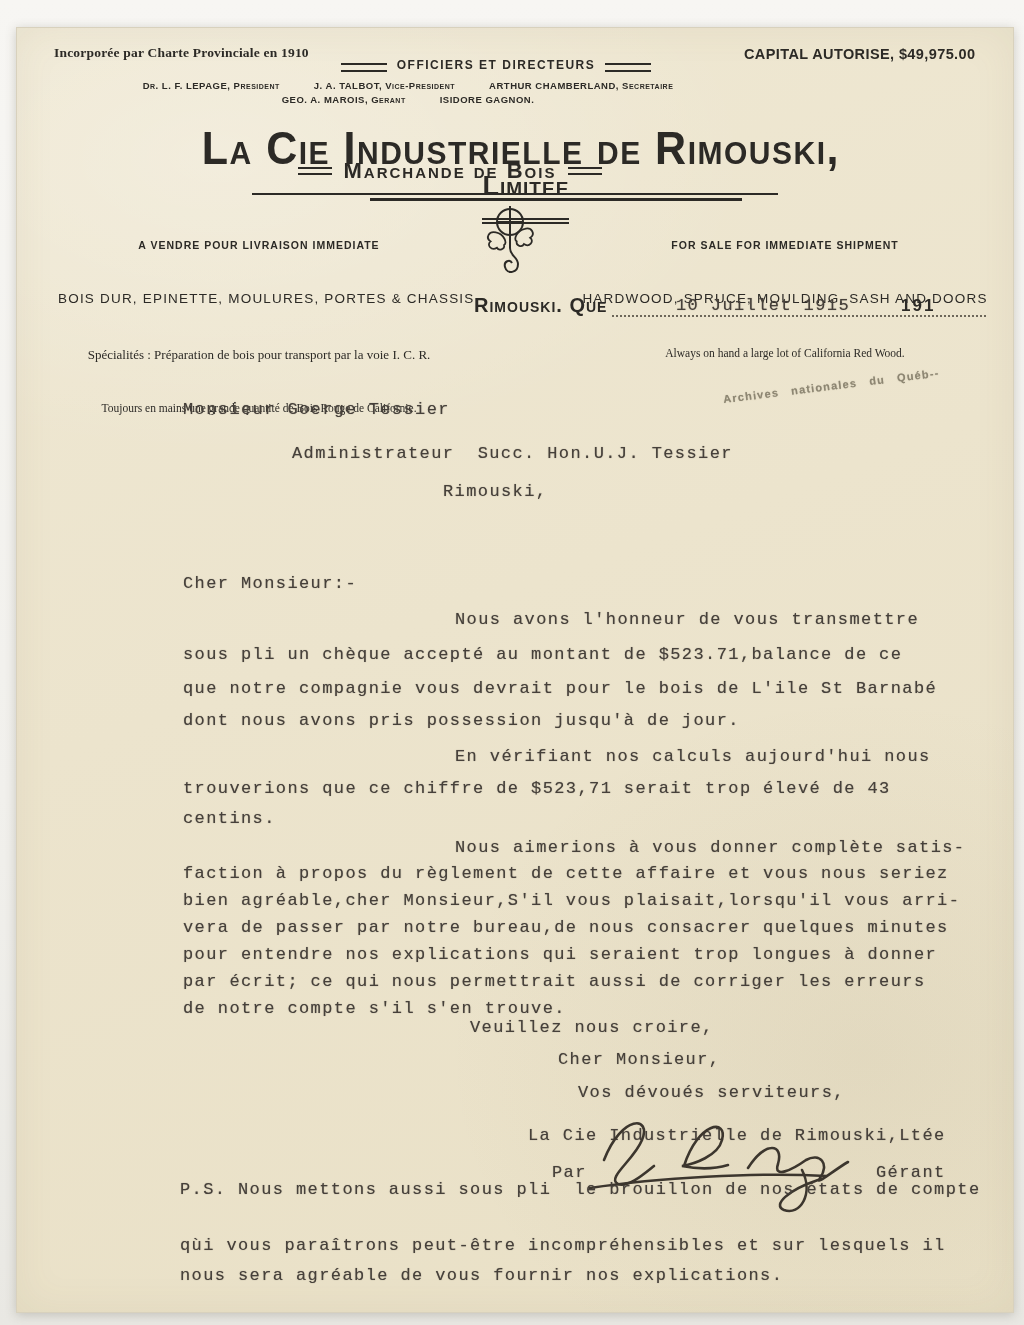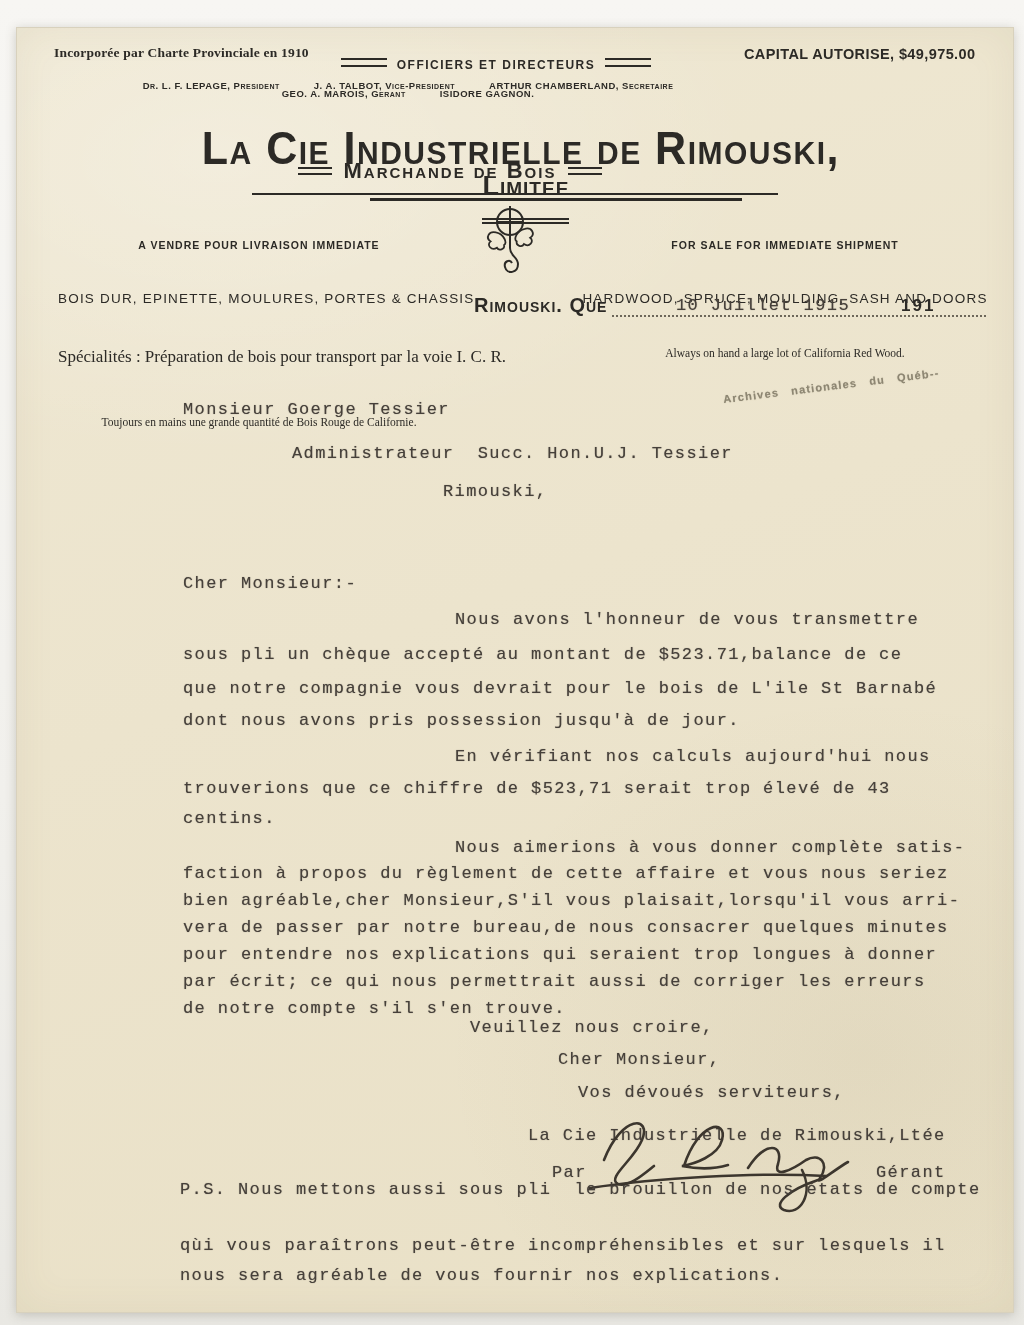--- a/index.html
+++ b/index.html
@@ -17,40 +17,40 @@
     box-shadow:0 2px 10px rgba(80,75,60,.25), inset 0 0 40px rgba(120,105,70,.08);
     border:1px solid #d8d1bd;
   }
   .abs{position:absolute;white-space:pre;}
   .print{color:#2c2a26;}
   .serif{font-family:"Liberation Serif",serif;}
   .sc{font-variant:small-caps;}
   
   .incorporation{left:54px;top:45px;font-size:13.5px;font-weight:bold;letter-spacing:.2px;}
   .capital{left:744px;top:46px;font-size:14.5px;font-weight:bold;letter-spacing:.4px;}
-  .officers-head{left:0;top:58px;width:992px;display:flex;justify-content:center;align-items:flex-start;gap:10px;}
+  .officers-head{left:0;top:58px;width:992px;display:flex;justify-content:center;align-items:flex-end;gap:10px;}
   .officers-head .label{font-size:12px;font-weight:bold;letter-spacing:1.5px;}
   .dbl-rule{display:inline-block;width:46px;height:5px;border-top:2px solid #2c2a26;border-bottom:2px solid #2c2a26;}
   .officers-row{left:0;width:816px;display:flex;justify-content:center;gap:34px;font-size:9.5px;font-weight:bold;letter-spacing:.5px;}
   .officers-row1{top:80px;}
-  .officers-row2{top:88px;text-align:center;}
+  .officers-row2{top:94px;text-align:center;}
   .title-row{left:0;top:106px;width:1024px;text-align:center;}
   .company{font-size:43px;font-weight:bold;letter-spacing:1.5px;display:inline-block;transform:scaleY(1.06);}
   .suffix{font-size:27px;font-weight:bold;letter-spacing:1px;display:inline-block;margin-left:10px;border-bottom:6px double #2c2a26;line-height:1;padding-bottom:18px;}
   .tagline-row{left:0;top:158px;width:900px;display:flex;justify-content:center;align-items:center;gap:12px;}
   .tagline{font-size:22px;font-weight:bold;letter-spacing:2px;}
   .dbl-rule.small{width:34px;height:4px;border-top-width:2px;border-bottom-width:2px;}
   .hrule1{left:252px;top:193px;width:526px;height:2px;background:#2c2a26;}
   .hrule2{left:370px;top:198px;width:372px;height:3px;background:#2c2a26;}
   .col{text-align:center;}
   .col-left{left:58px;top:203px;width:402px;}
   .col-right{left:578px;top:203px;width:414px;}
   .col .l1{font-size:10.5px;font-weight:bold;letter-spacing:1px;margin-bottom:4px;}
   .col .l2{font-size:13.5px;font-weight:normal;letter-spacing:1.2px;margin-bottom:5px;}
-  .col .l3{font-size:17px;margin-bottom:13px;}
+  .col .l3{font-size:13px;margin-bottom:3px;}
   .col .l4{font-size:11.5px;}
   .emblem{left:478px;top:200px;width:64px;height:88px;}
   .dateline-place{left:474px;top:294px;font-size:20px;font-weight:bold;letter-spacing:1px;}
   .date-dots{left:612px;top:297px;width:374px;height:18px;border-bottom:2px dotted #6d675a;}
   .typed-date{left:676px;top:296px;}
   .year-print{left:901px;top:296px;font-size:17px;font-weight:bold;letter-spacing:2px;}
   
   .type{
     font-family:"Liberation Mono",monospace;font-size:17px;letter-spacing:1.4px;
     color:#46403a;text-shadow:0 0 1px rgba(70,64,58,.55);

